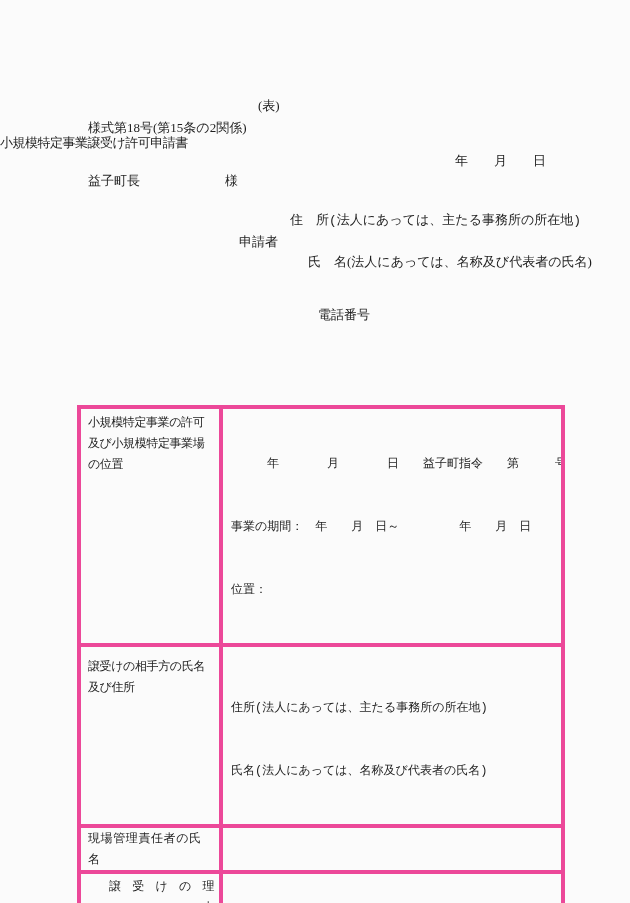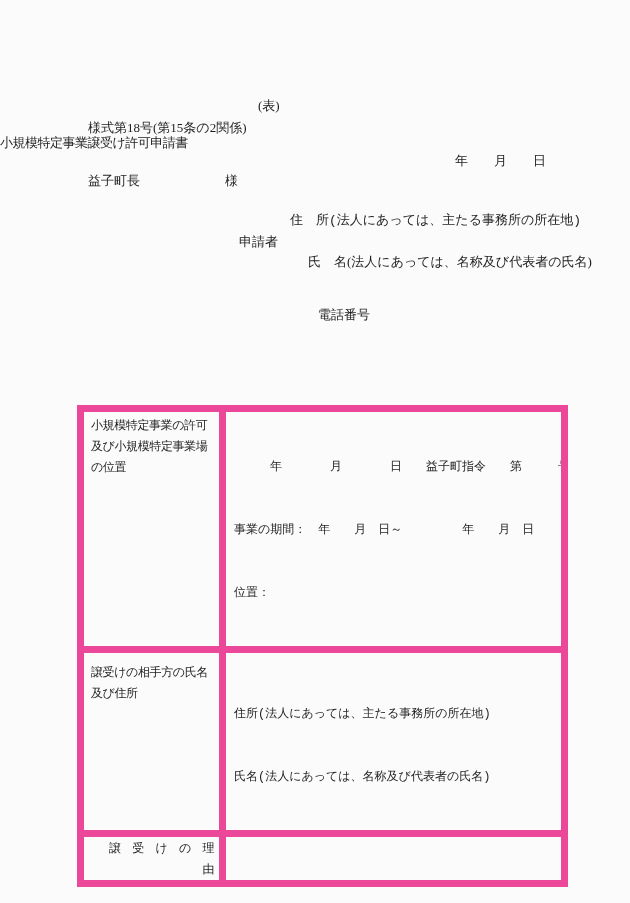--- a/index.html
+++ b/index.html
@@ -46,21 +46,21 @@
     position: absolute;
     left: 77px; top: 405px;
     width: 484px;
     border-collapse: collapse;
     table-layout: fixed;
     font-size: 12px;
     line-height: 21px;
     color: #1e1e1e;
   }
   table.form-table td {
-    border: 7px solid #ec4899;
+    border: 4px solid #ec4899;
     vertical-align: top;
     overflow: hidden;
     margin-left: 20px;
   }
   td.col-header { width: 142px; padding: 3px 5px 0 7px; letter-spacing: -0.4px; }
   td.col-value  { width: 342px; padding: 3px 4px 0 8px; white-space: pre; font-family: Liberation Mono, monospace; }
 
   tr.row-permit   td { height: 68px; }
   tr.row-partner  td { height: 64px; padding-top: 9px; }
   tr.row-manager  td { height: 31px; }
@@ -99,20 +99,24 @@
         <div>位置：</div>
       </td>
     </tr>
     <tr class="row-partner">
       <td class="col-header">譲受けの相手方の氏名及び住所</td>
       <td class="col-value">
         <div>住所(法人にあっては、主たる事務所の所在地)</div>
         <div>氏名(法人にあっては、名称及び代表者の氏名)</div>
       </td>
     </tr>
+    <tr class="row-manager">
+      <td class="col-header">現場管理責任者の氏名</td>
+      <td class="col-value"></td>
+    </tr>
     <tr class="row-reason">
       <td class="col-header">譲　受　け　の　理　由</td>
       <td class="col-value"></td>
     </tr>
   </tbody>
     </table>
 
 </div>
 
 </body></html>

